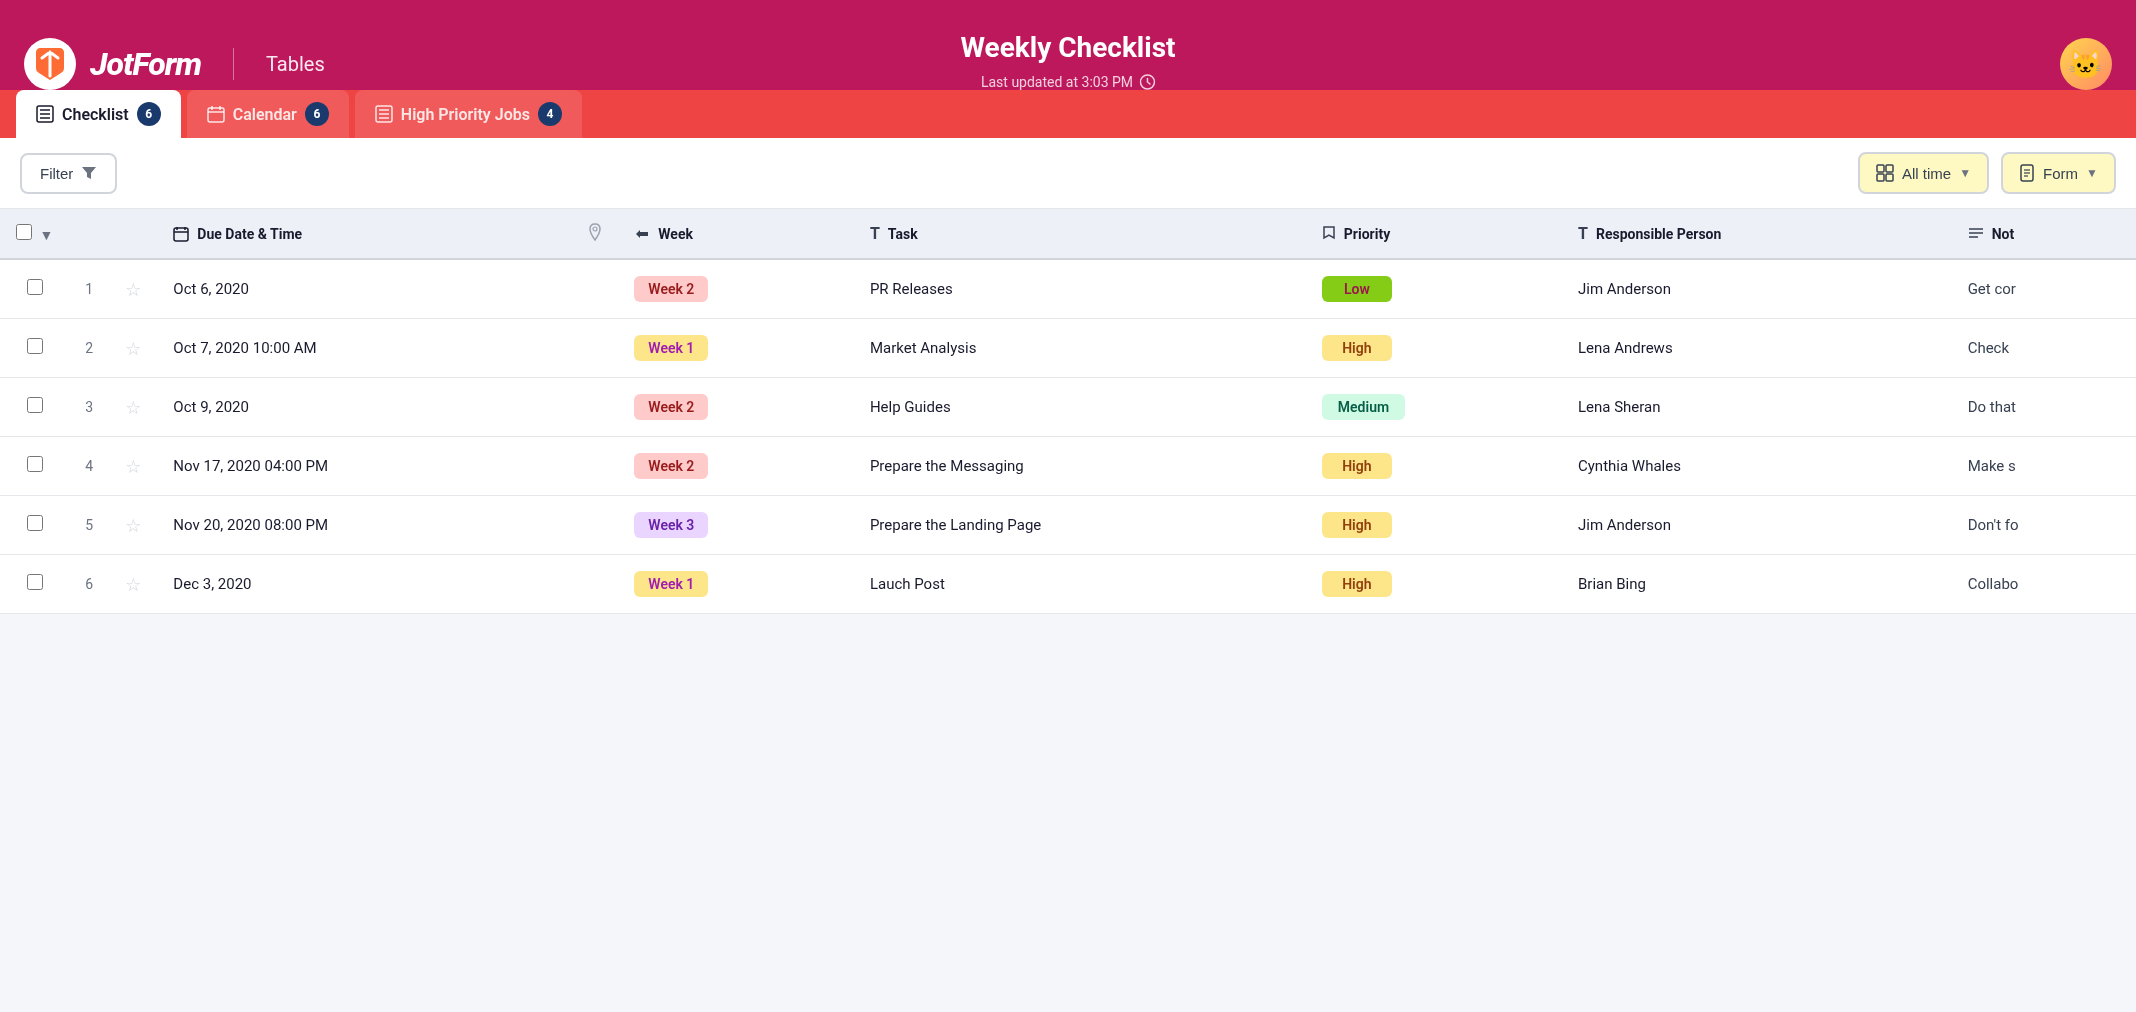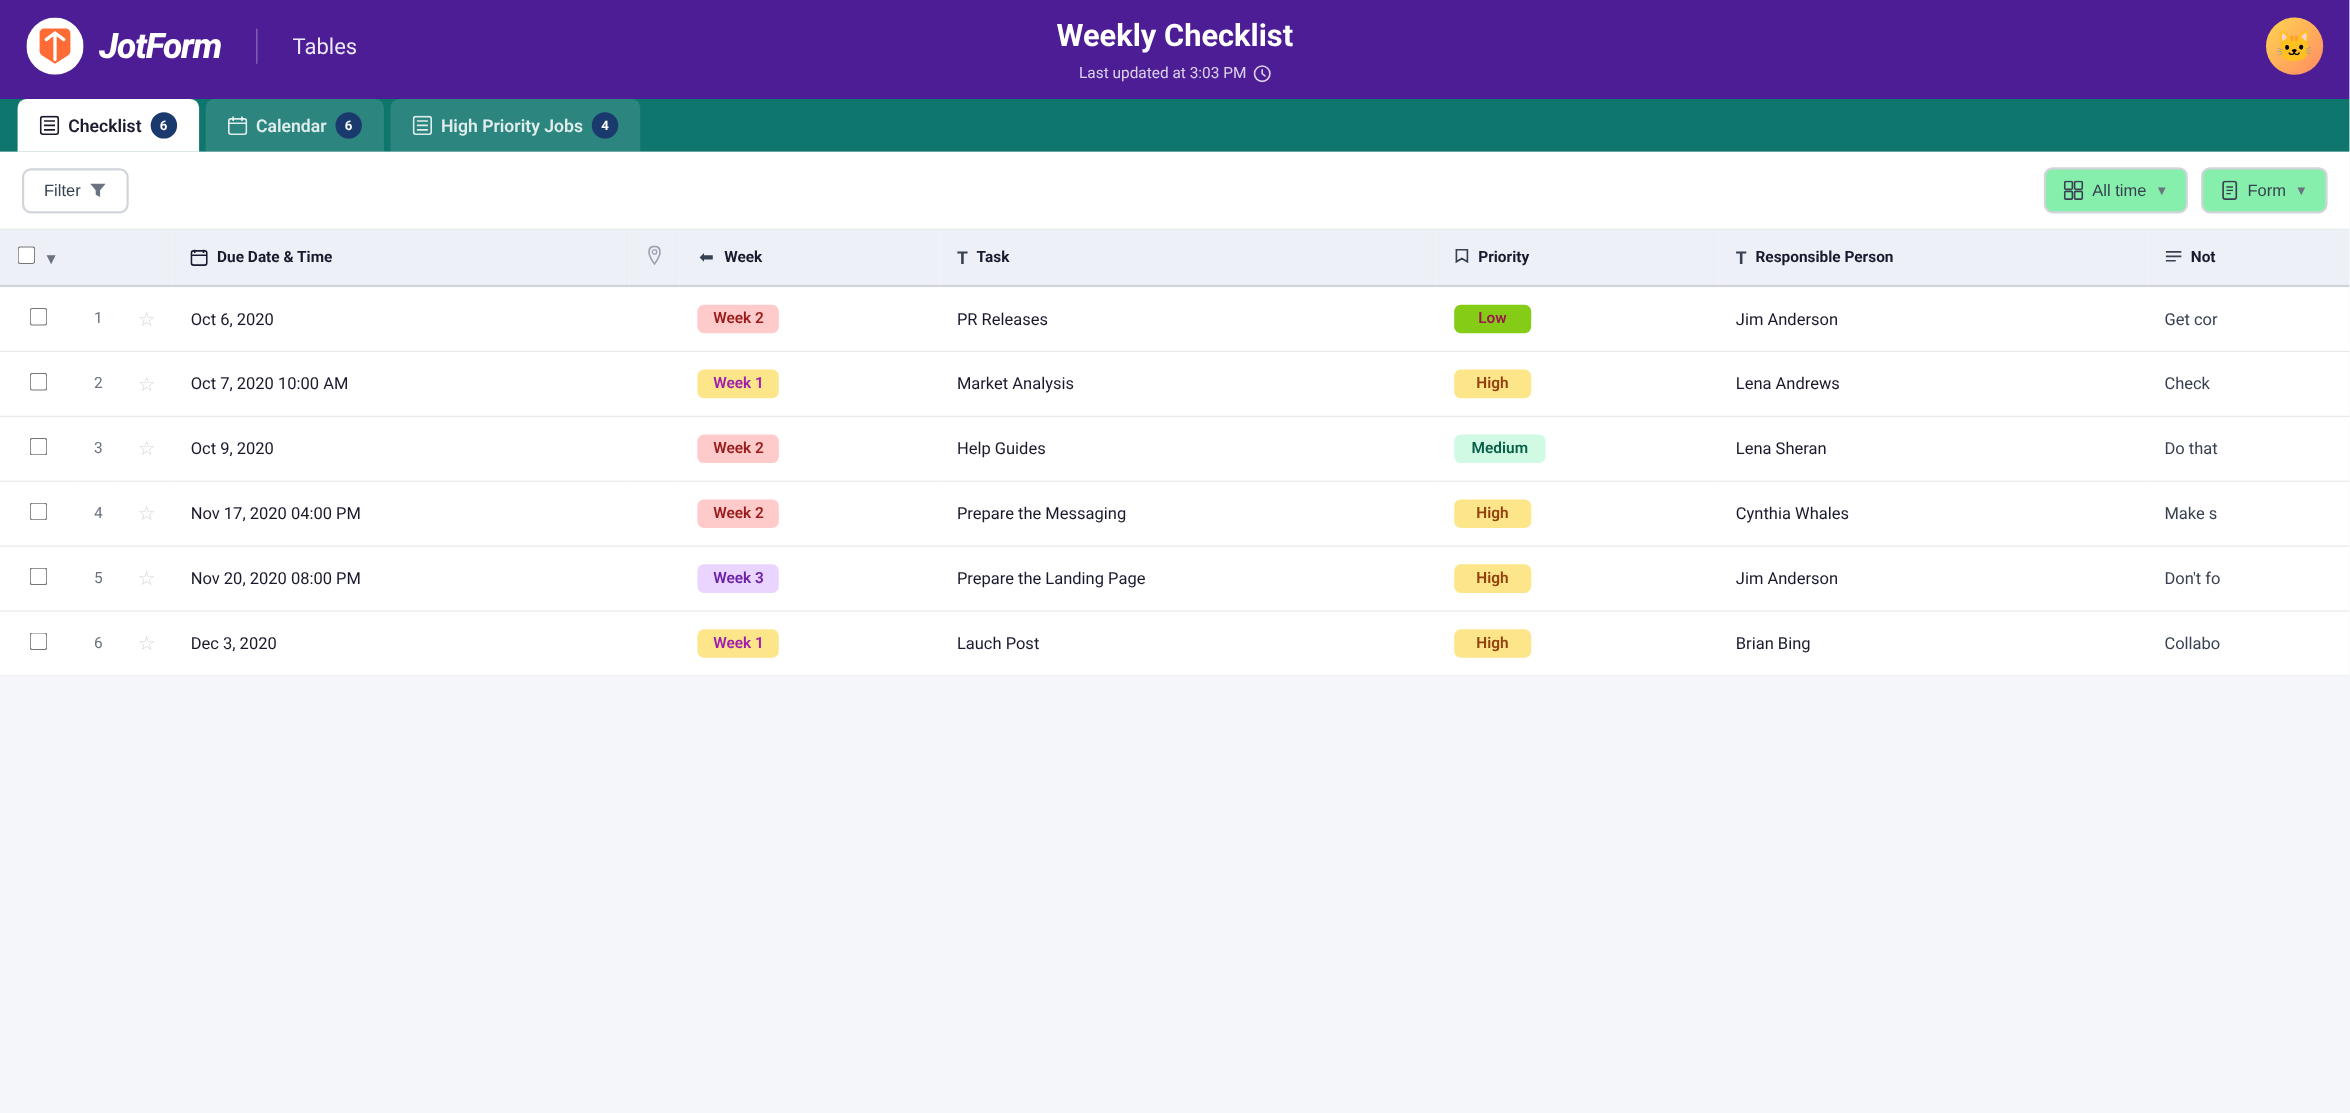--- a/index.html
+++ b/index.html
@@ -1,23 +1,23 @@
 <!DOCTYPE html>
 <html><head>
   <meta charset="utf-8">
   <style>
     * { box-sizing: border-box; margin: 0; padding: 0; }
     body { font-family: -apple-system, BlinkMacSystemFont, 'Segoe UI', Roboto, sans-serif; background: #f5f6fa; overflow-x: hidden; }
 
     
     .header {
-      background: #4c1d95;
-      display: flex;
-      align-items: flex-start;
-      padding: 16px 24px;
+      background: #be185d;
+      display: flex;
+      align-items: flex-end;
+      padding: 0 24px;
       height: 90px;
       position: relative;
     }
     .logo-area {
       display: flex;
       align-items: center;
       gap: 14px;
     }
     .logo-icon {
       width: 52px;
@@ -69,21 +69,21 @@
       background: linear-gradient(135deg, #ffd54f, #ff8a65);
       display: flex;
       align-items: center;
       justify-content: center;
       font-size: 28px;
       overflow: hidden;
     }
 
     
     .tabs-bar {
-      background: #0f766e;
+      background: #ef4444;
       display: flex;
       align-items: flex-end;
       padding: 0 16px;
       gap: 6px;
     }
     .tab {
       display: flex;
       align-items: center;
       gap: 8px;
       padding: 12px 20px;
@@ -159,21 +159,21 @@
       display: flex;
       gap: 12px;
     }
     .toolbar-dropdown {
       display: flex;
       align-items: center;
       gap: 8px;
       border: 2px solid #d1d5db;
       border-radius: 8px;
       padding: 10px 16px;
-      background: #86efac;
+      background: #fef9c3;
       font-size: 15px;
       color: #374151;
       cursor: pointer;
       font-weight: 500;
     }
 
     
     .table-wrapper {
       overflow-x: auto;
       background: white;

